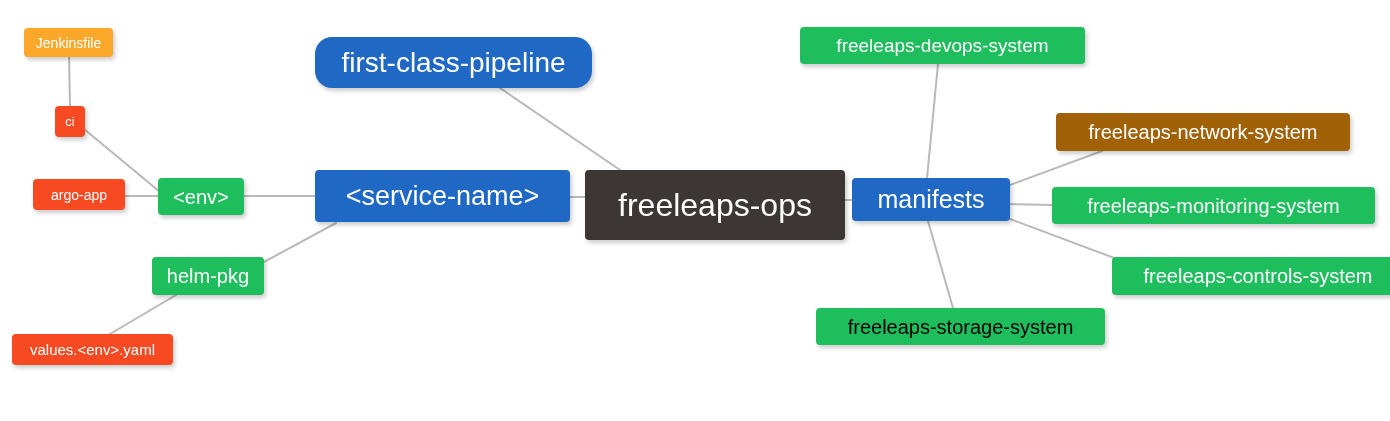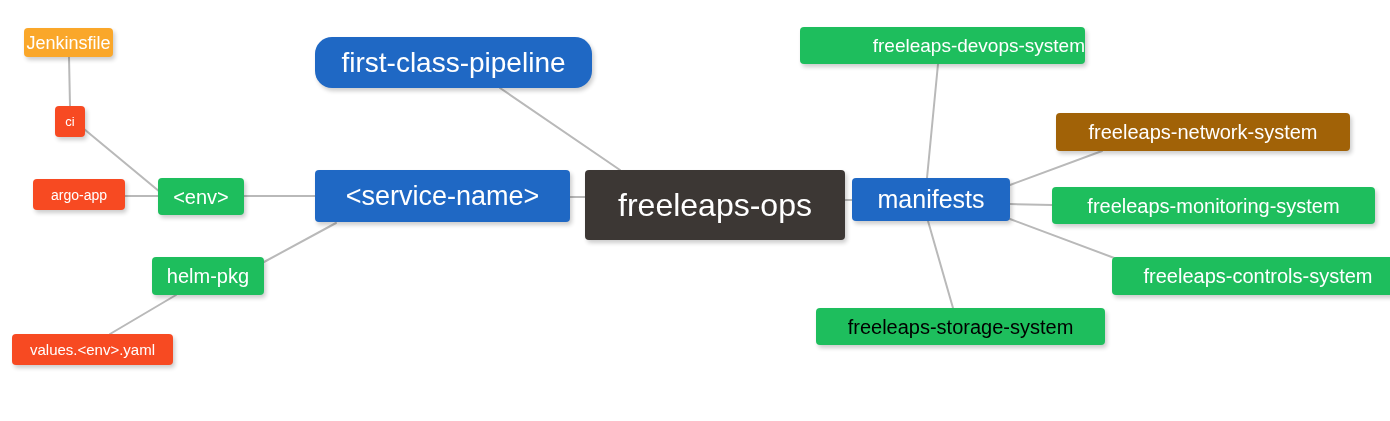--- a/index.html
+++ b/index.html
@@ -62,21 +62,21 @@
       <line x1="570" y1="197" x2="585" y2="197" stroke="#b9b9b9" stroke-width="2" stroke-linecap="round"></line>
       <line x1="845" y1="200" x2="852" y2="200" stroke="#b9b9b9" stroke-width="2" stroke-linecap="round"></line>
       <line x1="927" y1="178" x2="938" y2="64" stroke="#b9b9b9" stroke-width="2" stroke-linecap="round"></line>
       <line x1="1010" y1="185" x2="1102" y2="151" stroke="#b9b9b9" stroke-width="2" stroke-linecap="round"></line>
       <line x1="1010" y1="204" x2="1052" y2="205" stroke="#b9b9b9" stroke-width="2" stroke-linecap="round"></line>
       <line x1="1010" y1="219" x2="1117" y2="259" stroke="#b9b9b9" stroke-width="2" stroke-linecap="round"></line>
       <line x1="928" y1="221" x2="953" y2="308" stroke="#b9b9b9" stroke-width="2" stroke-linecap="round"></line>
     </svg>
 
   <div id="node-layer">
-      <div class="node" style="left: 24px; top: 28px; width: 89px; height: 29px; background: rgb(250, 167, 42); font-size: 18px; color: rgb(255, 255, 255);">
+      <div class="node" style="left: 24px; top: 28px; width: 89px; height: 29px; background: rgb(250, 167, 42); font-size: 14px; color: rgb(255, 255, 255);">
         <span class="node-label">Jenkinsfile</span>
       </div>
       <div class="node" style="left: 55px; top: 106px; width: 30px; height: 31px; background: rgb(247, 74, 34); font-size: 13px; color: rgb(255, 255, 255);">
         <span class="node-label">ci</span>
       </div>
       <div class="node" style="left: 33px; top: 179px; width: 92px; height: 31px; background: rgb(247, 74, 34); font-size: 14px; color: rgb(255, 255, 255);">
         <span class="node-label">argo-app</span>
       </div>
       <div class="node" style="left: 158px; top: 178px; width: 86px; height: 37px; background: rgb(30, 190, 93); font-size: 20px; color: rgb(255, 255, 255);">
         <span class="node-label">&lt;env&gt;</span>
@@ -92,21 +92,21 @@
       </div>
       <div class="node" style="left: 315px; top: 170px; width: 255px; height: 52px; background: rgb(31, 104, 196); font-size: 27px; color: rgb(255, 255, 255);">
         <span class="node-label">&lt;service-name&gt;</span>
       </div>
       <div class="node" style="left: 585px; top: 170px; width: 260px; height: 70px; background: rgb(60, 55, 52); font-size: 32px; color: rgb(255, 255, 255);">
         <span class="node-label">freeleaps-ops</span>
       </div>
       <div class="node" style="left: 852px; top: 178px; width: 158px; height: 43px; background: rgb(31, 104, 196); font-size: 25px; color: rgb(255, 255, 255);">
         <span class="node-label">manifests</span>
       </div>
-      <div class="node" style="left: 800px; top: 27px; width: 285px; height: 37px; background: rgb(30, 190, 93); font-size: 19px; color: rgb(255, 255, 255); justify-content: flex-end;">
+      <div class="node" style="left: 800px; top: 27px; width: 285px; height: 37px; background: rgb(30, 190, 93); font-size: 19px; color: rgb(255, 255, 255);">
         <span class="node-label">freeleaps-devops-system</span>
       </div>
       <div class="node" style="left: 1056px; top: 113px; width: 294px; height: 38px; background: #a16207; font-size: 20px; color: rgb(255, 255, 255);">
         <span class="node-label">freeleaps-network-system</span>
       </div>
       <div class="node" style="left: 1052px; top: 187px; width: 323px; height: 37px; background: rgb(30, 190, 93); font-size: 20px; color: rgb(255, 255, 255);">
         <span class="node-label">freeleaps-monitoring-system</span>
       </div>
       <div class="node" style="left: 1112px; top: 257px; width: 292px; height: 38px; background: rgb(30, 190, 93); font-size: 20px; color: rgb(255, 255, 255);">
         <span class="node-label">freeleaps-controls-system</span>

